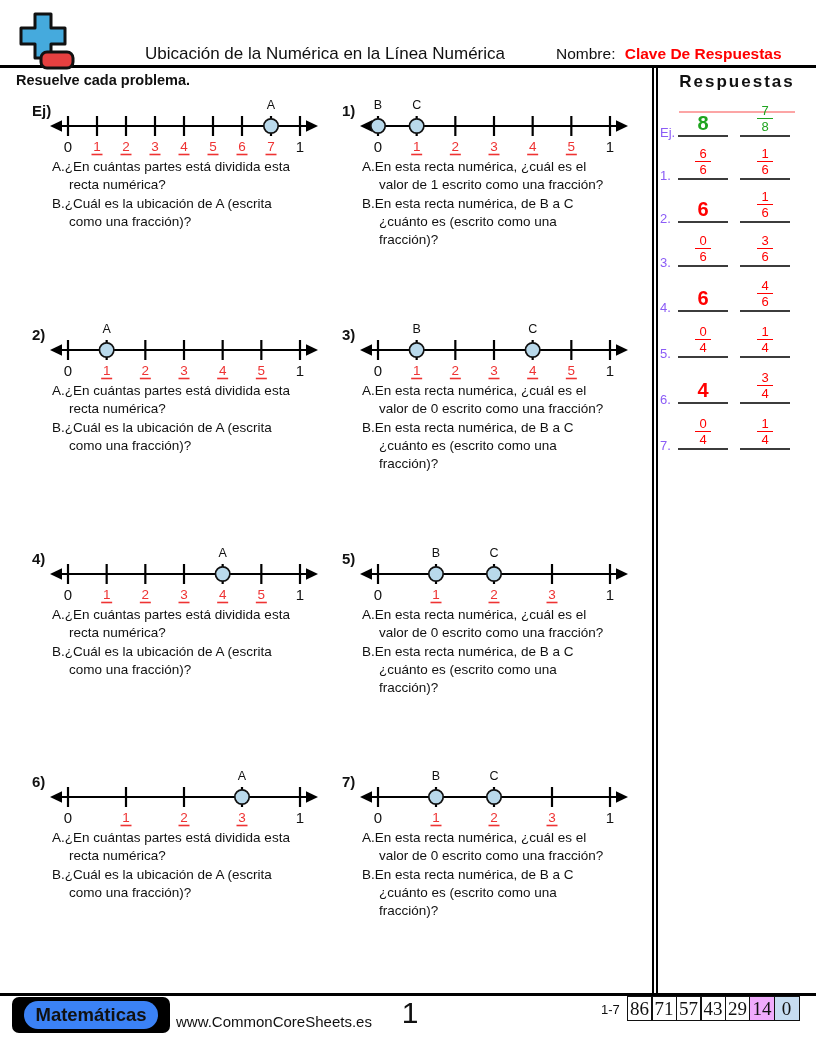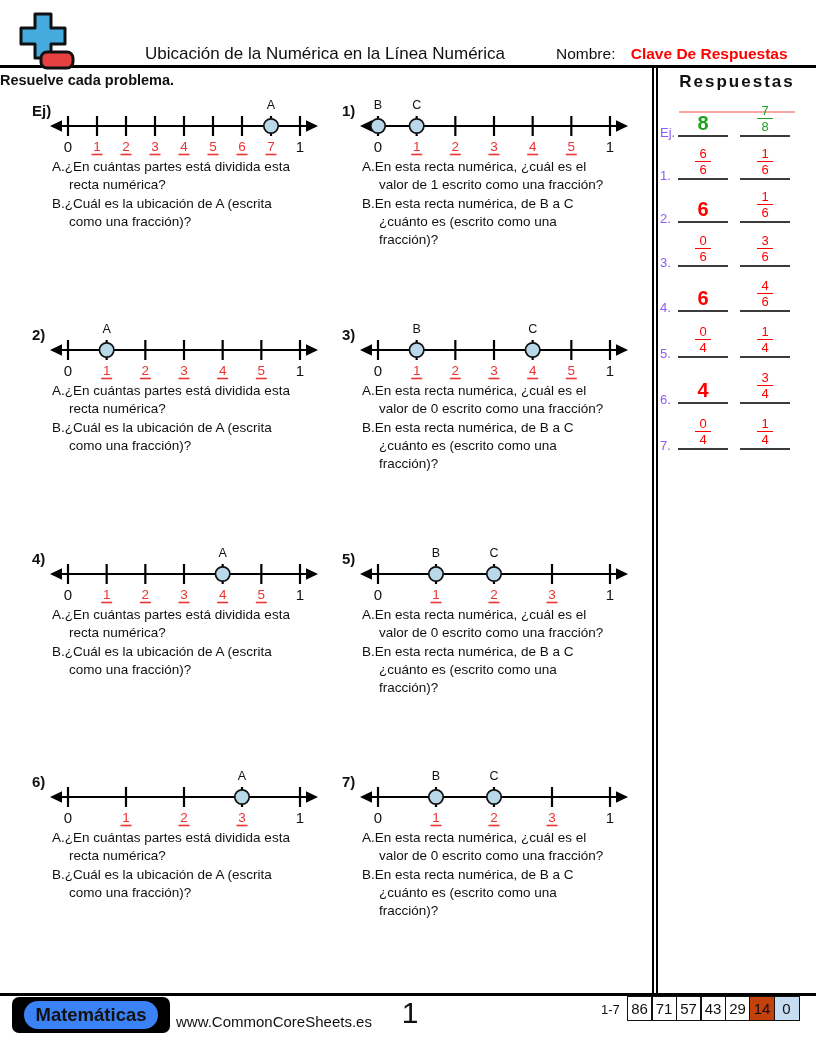--- a/index.html
+++ b/index.html
@@ -7,23 +7,23 @@
     width:816px;height:1056px;position:relative;background:#fff;
     font-family:"Liberation Sans",sans-serif;color:#111;overflow:hidden;
   }
   .abs{position:absolute;}
 
   
   #logo{left:12px;top:10px;z-index:3;}
   #page-title{left:95px;top:44px;width:460px;text-align:center;font-size:17px;}
   #page-title .t{border-bottom:2px solid #000;padding:0 4px 2px 4px;}
   #name-row{left:556px;top:45px;font-size:15.5px;white-space:nowrap;}
-  #name-row .clave{color:#ff0000;font-weight:bold;margin-left:11px;}
+  #name-row .clave{color:#ff0000;font-weight:bold;margin-left:5px;}
   #top-rule{left:0;top:65px;width:816px;height:3px;background:#000;z-index:1;}
-  #instruction{left:0;top:72px;font-size:14.5px;font-weight:bold;text-align:right;}
+  #instruction{left:16px;top:72px;font-size:14.5px;font-weight:bold;text-align:right;}
 
   
   #side-line-a{left:652px;top:68px;width:2px;height:925px;background:#000;}
   #side-line-b{left:656px;top:68px;width:2px;height:925px;background:#000;}
   #answers-title{left:664px;top:72px;width:146px;text-align:center;font-size:17px;
     font-weight:bold;letter-spacing:2px;}
   #answers-title .t{border-bottom:2px solid #fca5a5;padding-bottom:20px;}
   #answers-rows{left:652px;top:68px;width:164px;height:925px;}
   .ans-row{position:absolute;left:0;width:164px;height:46px;}
   .ans-label{position:absolute;left:8px;bottom:-3px;font-size:13px;color:#8b5cf6;}
@@ -44,21 +44,21 @@
   
   #footer-rule{left:0;top:993px;width:816px;height:3px;background:#000;}
   #mat-outer{left:12px;top:997px;width:158px;height:36px;background:#000;border-radius:7px;
     display:flex;align-items:center;justify-content:center;}
   #mat-inner{background:#3b82f6;border-radius:17px;padding:3px 11px;font-weight:bold;font-size:18.5px;}
   #site{left:176px;top:1013px;font-size:15px;}
   #page-num{left:340px;top:996px;width:140px;text-align:center;font-size:30px;}
   #score-range{left:601px;top:1002px;font-size:13px;}
   #score-cells{left:628px;top:996px;display:flex;}
   .cell{width:24px;height:23px;border:1.5px solid #111;margin-left:-1.5px;
-    display:flex;align-items:center;justify-content:center;font-size:15px;}
+    display:flex;align-items:center;justify-content:center;font-size:19px;font-family:Liberation Serif, serif;}
 </style>
 </head>
 <body>
 
 <div class="abs" id="logo">
   <svg width="66" height="62" viewBox="0 0 66 62">
     <path d="M23 4 H39 V18 H53 V34 H39 V48 H23 V34 H9 V18 H23 Z" fill="#45aadd" stroke="#111" stroke-width="3" stroke-linejoin="round"></path>
     <rect x="29" y="42" width="32" height="16" rx="6" fill="#e64040" stroke="#111" stroke-width="3"></rect>
   </svg>
 </div>
@@ -489,15 +489,15 @@
 </div>
 <div class="abs" id="site">www.CommonCoreSheets.es</div>
 <div class="abs" id="page-num">1</div>
 <div class="abs" id="score-range">1-7</div>
 <div class="abs" id="score-cells">
     <div class="cell">86</div>
     <div class="cell">71</div>
     <div class="cell">57</div>
     <div class="cell">43</div>
     <div class="cell">29</div>
-    <div class="cell" style="background: #c2410c;">14</div>
+    <div class="cell" style="background: #f0abfc;">14</div>
     <div class="cell" style="background: rgb(198, 220, 241);">0</div>
   </div>
 
 </body></html>

